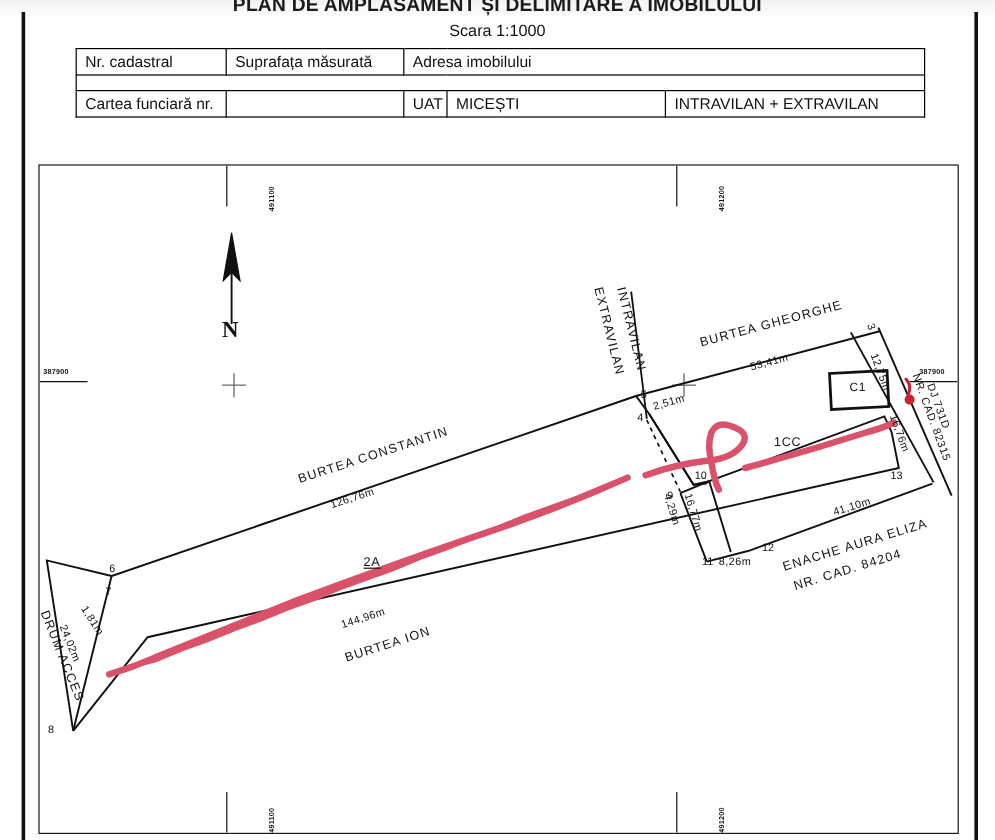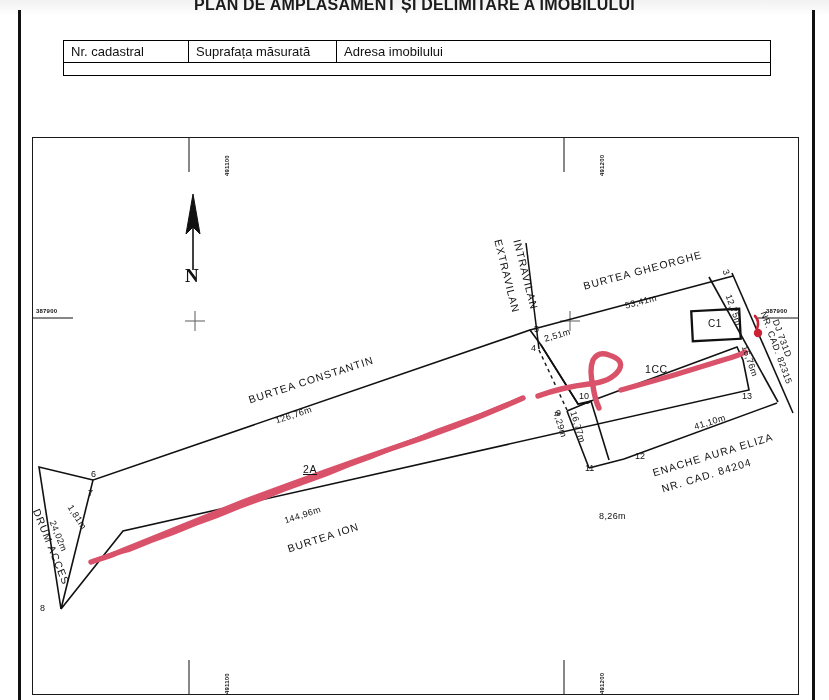--- a/index.html
+++ b/index.html
@@ -57,38 +57,46 @@
 </head>
 <body>
 
 <div id="page">
 
   <div class="scan-top"></div>
   <div class="page-rule left"></div>
   <div class="page-rule right"></div>
 
   <div class="doc-title">PLAN DE AMPLASAMENT ȘI DELIMITARE A IMOBILULUI</div>
+  <div class="doc-scale">Scara 1:1000</div>
 
   <table class="info-table">
     <colgroup>
       <col style="width:125px">
         <col style="width:148px">
       <col style="width:36px">
         <col style="width:182px">
         <col style="width:216px">
     </colgroup>
     <tbody>
         <tr>
       <td class="ctr">Nr. cadastral</td>
       <td class="ctr">Suprafața măsurată</td>
       <td colspan="3">Adresa imobilului</td>
     </tr>
     <tr class="spacer-row">
       <td colspan="5"></td>
     </tr>
+    <tr>
+      <td>Cartea funciară nr.</td>
+      <td></td>
+      <td class="ctr">UAT</td>
+      <td>MICEȘTI</td>
+      <td class="ctr">INTRAVILAN + EXTRAVILAN</td>
+    </tr>
   </tbody>
     </table>
 
   <div class="map-frame">
 
     <svg class="map-svg" width="765" height="556" viewBox="0 0 765 556">
 
       <g stroke="#111" stroke-width="1">
         <line x1="156" y1="0" x2="156" y2="34"></line>
         <line x1="531" y1="0" x2="531" y2="34"></line>
@@ -186,21 +194,21 @@
     <span class="mlab bldg" style="left:675px;top:180px;">C1</span>
 
     <span class="mlab dim" style="left:591px;top:163px;
           transform:rotate(-15deg);transform-origin:0 0;">53,41m</span>
     <span class="mlab dim" style="left:700px;top:155px;
           transform:rotate(70deg);transform-origin:0 0;">12,75m</span>
     <span class="mlab dim" style="left:716px;top:206px;
           transform:rotate(70deg);transform-origin:0 0;">16,76m</span>
     <span class="mlab dim" style="left:660px;top:284px;
           transform:rotate(-17deg);transform-origin:0 0;">41,10m</span>
-    <span class="mlab dim" style="left:566px;top:325px;margin-top:48px;">8,26m</span>
+    <span class="mlab dim" style="left:566px;top:325px;">8,26m</span>
     <span class="mlab dim" style="left:545px;top:272px;
           transform:rotate(73deg);transform-origin:0 0;">16,77m</span>
     <span class="mlab dim" style="left:528px;top:272px;
           transform:rotate(73deg);transform-origin:0 0;">4,29m</span>
     <span class="mlab dim" style="left:510px;top:196px;
           transform:rotate(-16deg);transform-origin:0 0;">2,51m</span>
     <span class="mlab dim" style="left:241px;top:278px;
           transform:rotate(-18deg);transform-origin:0 0;">126,76m</span>
     <span class="mlab dim" style="left:250px;top:378px;
           transform:rotate(-18deg);transform-origin:0 0;">144,96m</span>

